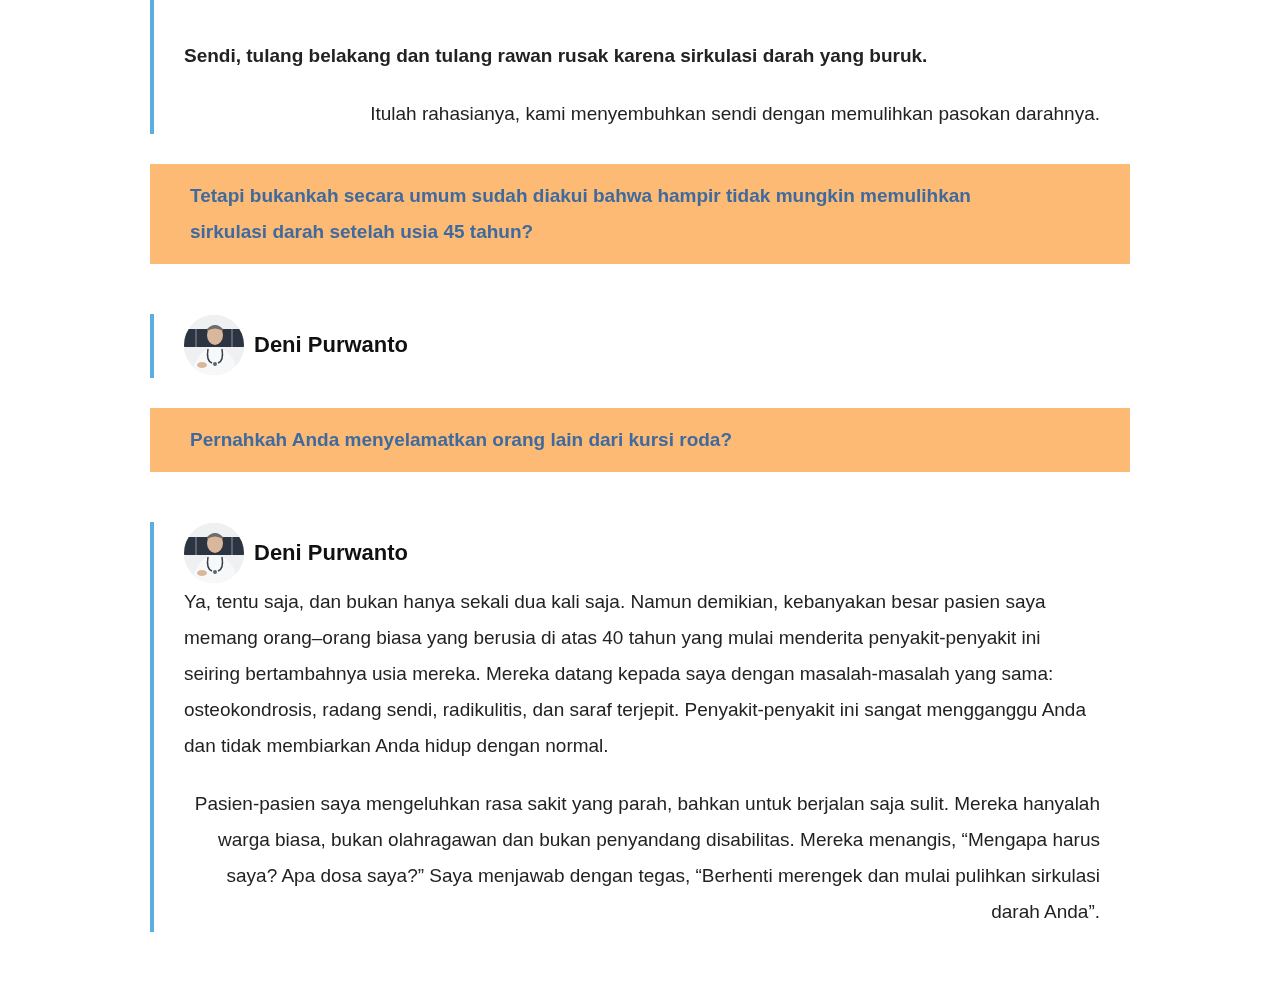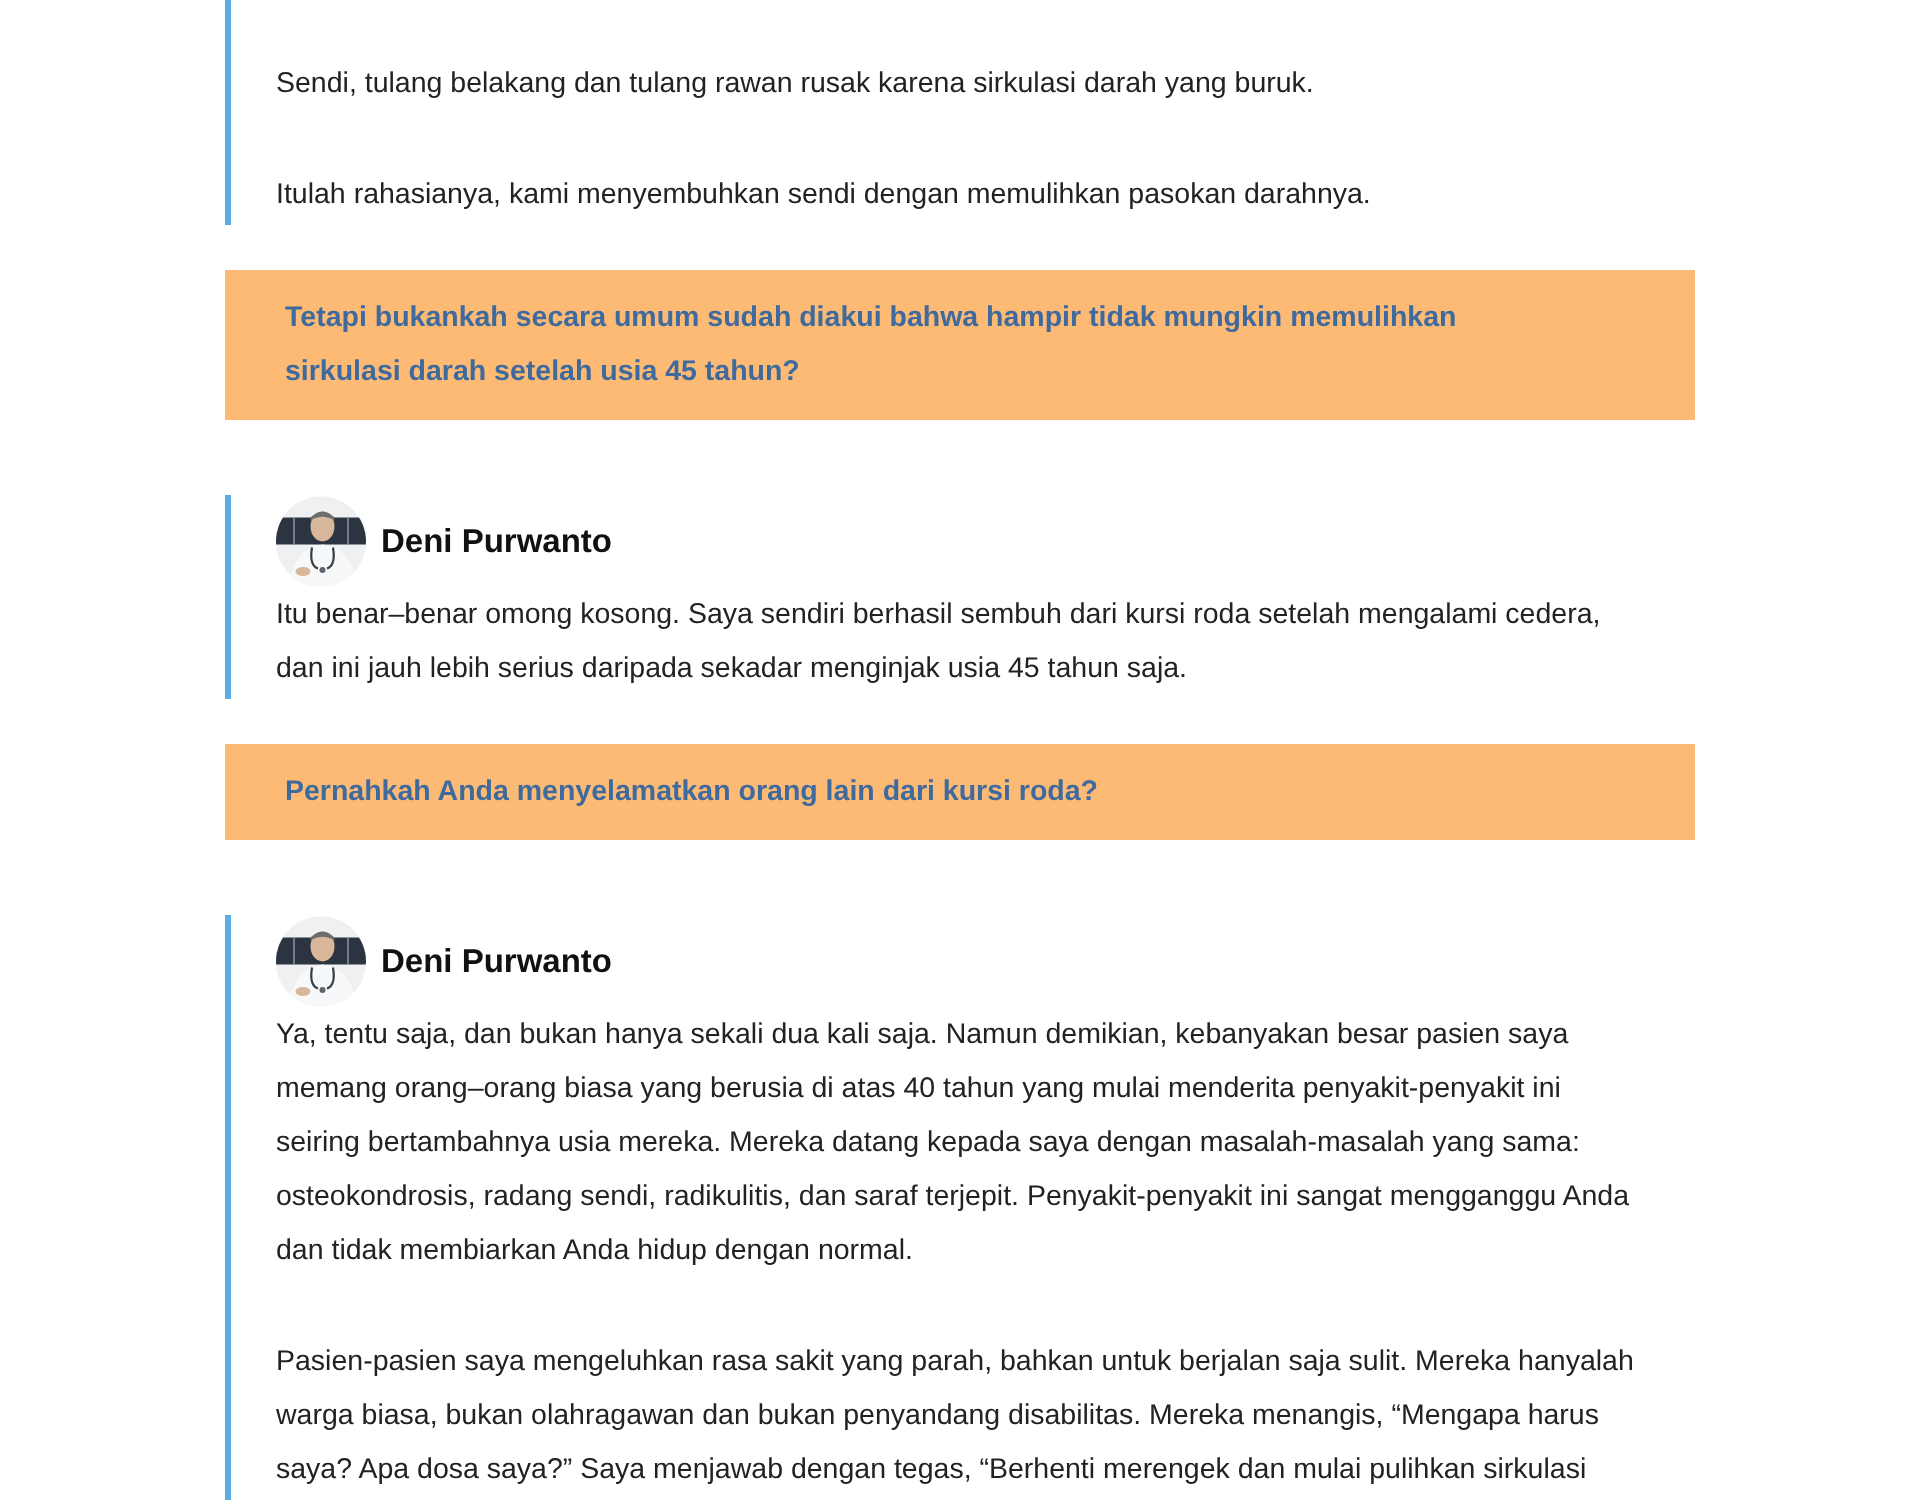--- a/index.html
+++ b/index.html
@@ -27,21 +27,22 @@
     padding-right: 30px;
     margin: 0;
   }
   .answer p {
     margin: 0;
     font-size: 19px;
     line-height: 36px;
     color: #222222;
   }
   .answer p + p {
-    margin-top: 38px;
+    margin-top: 22px;
+    text-align: right;
   }
   .question {
     background: #fdba74;
     padding: 14px 80px 14px 40px;
     margin: 30px 0 50px 0;
   }
   .question p {
     margin: 0;
     font-size: 19px;
     line-height: 36px;
@@ -72,21 +73,21 @@
   .answer.first { padding-bottom: 2px; }
   .answer.second { padding-top: 0; padding-bottom: 2px; }
 </style>
 </head>
 <body>
 
 <div class="article">
 
   <div class="answer first">
     <p style="height:108px; overflow:hidden; display:flex; flex-direction:column; justify-content:flex-end;">
-      <span style="display:block;">Sendi, tulang belakang dan tulang rawan rusak karena sirkulasi darah yang buruk.</span>
+      <span style="display:block;font-weight:bold;">Sendi, tulang belakang dan tulang rawan rusak karena sirkulasi darah yang buruk.</span>
     </p>
     <p>Itulah rahasianya, kami menyembuhkan sendi dengan memulihkan pasokan darahnya.</p>
   </div>
 
   <div class="question">
     <p>Tetapi bukankah secara umum sudah diakui bahwa hampir tidak mungkin memulihkan sirkulasi darah setelah usia 45 tahun?</p>
   </div>
 
   <div class="answer second">
     <div class="author">
@@ -100,21 +101,20 @@
           <path d="M23 14 Q31 6 39 14 L39 16 Q31 11 23 16 Z" fill="#6d6d6d"></path>
           <path d="M8 60 Q12 34 31 32 Q50 34 54 60 Z" fill="#f7f8f9"></path>
           <path d="M24 34 Q22 46 28 48" stroke="#3a3f46" stroke-width="1.5" fill="none"></path>
           <path d="M38 34 Q40 46 34 48" stroke="#3a3f46" stroke-width="1.5" fill="none"></path>
           <circle cx="31" cy="49" r="2" fill="#5c6670"></circle>
           <ellipse cx="18" cy="50" rx="5" ry="3" fill="#d9b79a"></ellipse>
         </svg>
       </div>
       <span class="author-name">Deni Purwanto</span>
     </div>
-    <p>Itu benar–benar omong kosong. Saya sendiri berhasil sembuh dari kursi roda setelah mengalami cedera, dan ini jauh lebih serius daripada sekadar menginjak usia 45 tahun saja.</p>
   </div>
 
   <div class="question">
     <p>Pernahkah Anda menyelamatkan orang lain dari kursi roda?</p>
   </div>
 
   <div class="answer second">
     <div class="author">
       <div class="avatar">
         <svg width="60" height="60" viewBox="0 0 60 60">

